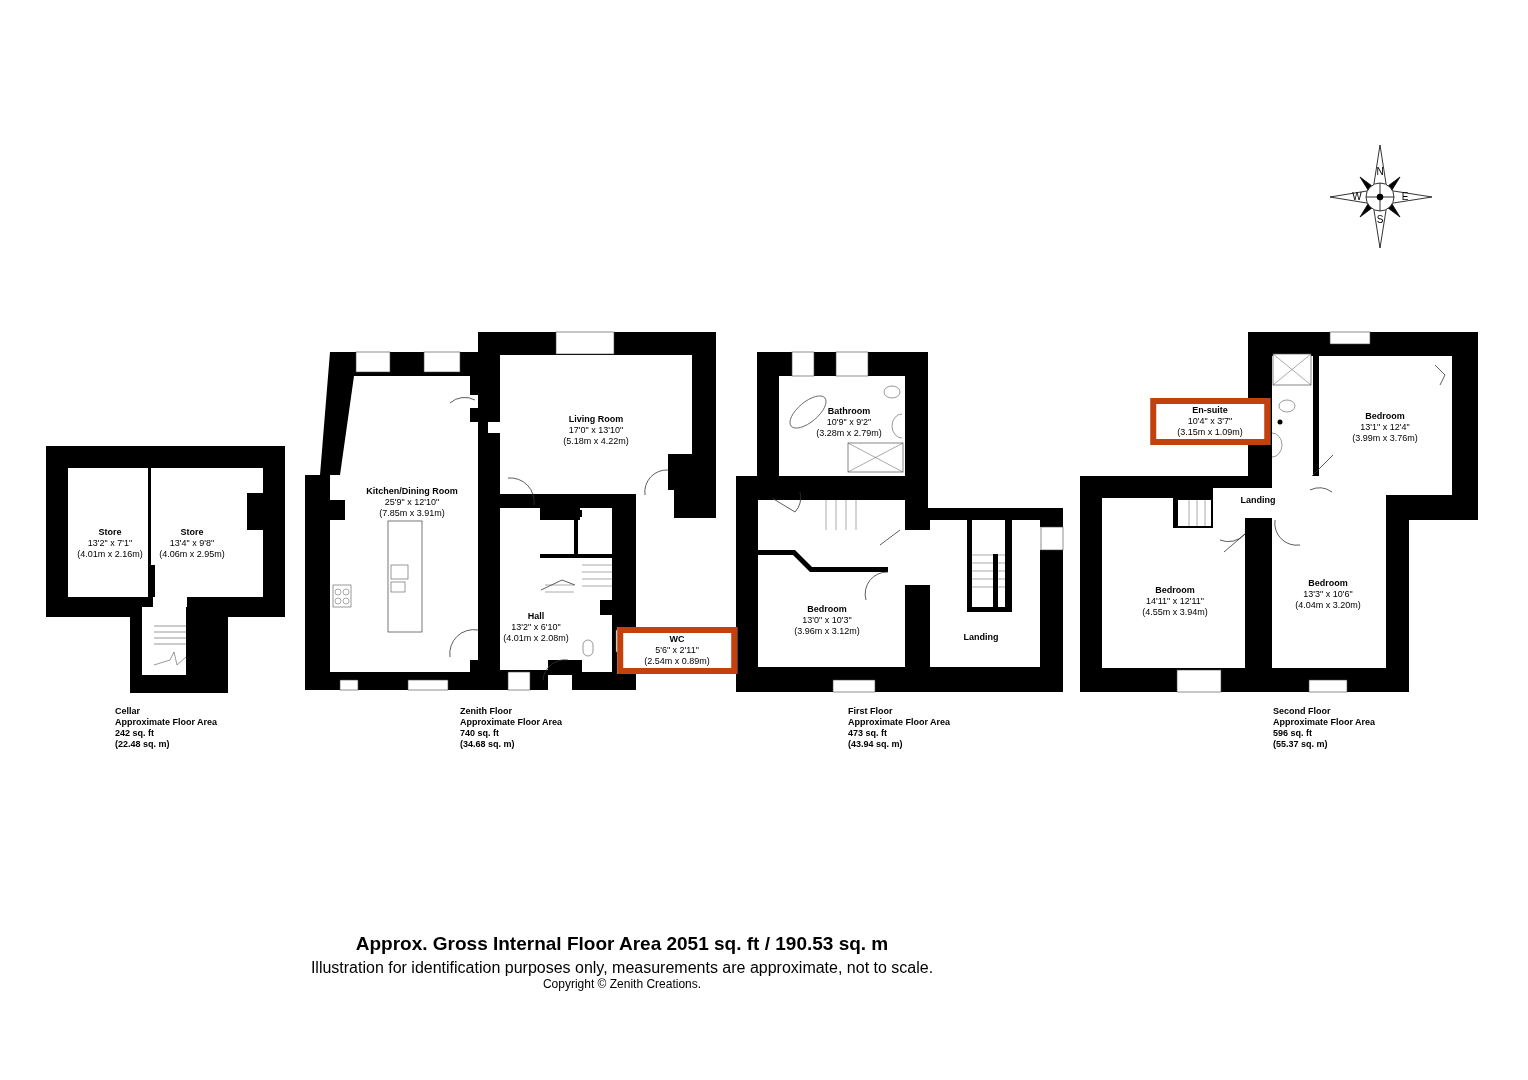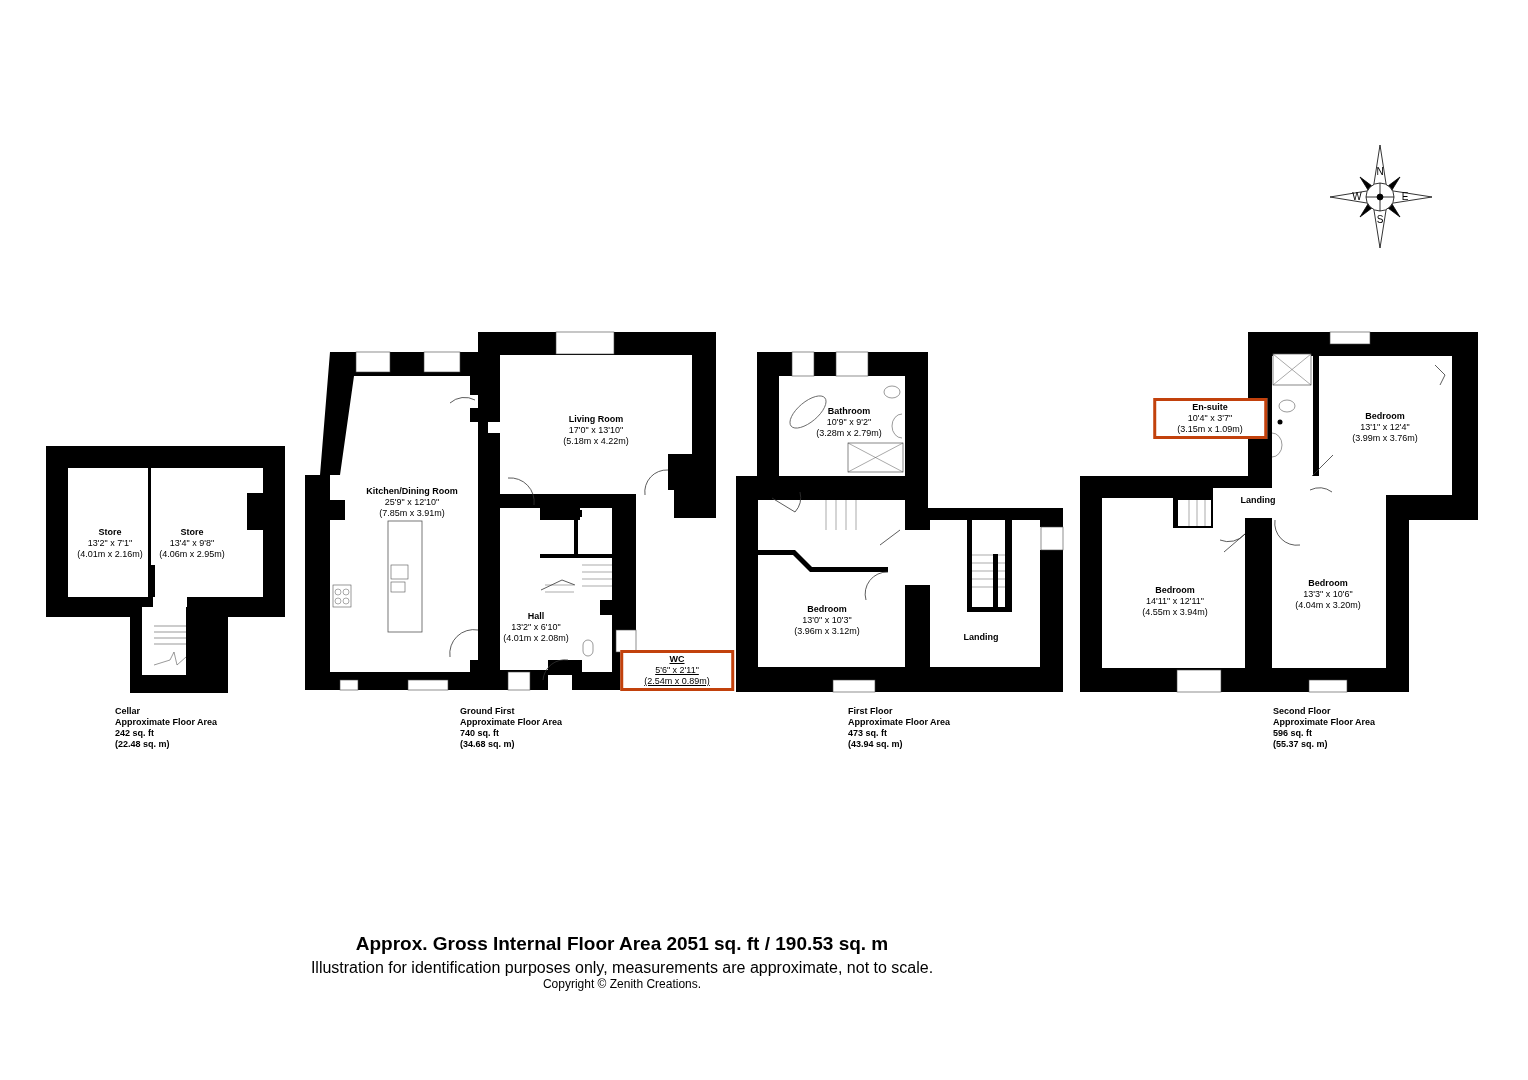--- a/index.html
+++ b/index.html
@@ -1,21 +1,21 @@
 <!DOCTYPE html>
 <html><head>
 <meta charset="utf-8">
 <style>
   html,body{margin:0;padding:0;background:#fff;}
   body{width:1528px;height:1080px;position:relative;overflow:hidden;font-family:"Liberation Sans",sans-serif;color:#000;}
   svg.plan{position:absolute;left:0;top:0;width:1528px;height:1080px;}
   .lbl{position:absolute;text-align:center;font-size:9px;line-height:11px;white-space:nowrap;transform:translateX(-50%);}
   .lbl .name{font-weight:bold;display:block;}
   .lbl span{display:block;}
-  .boxed{border:3px solid #c2410c;padding:1px 21px;background:#fff;}
+  .boxed{border:6px solid #c2410c;padding:1px 21px;background:#fff;}
   .caption{position:absolute;font-size:9px;line-height:11px;font-weight:bold;transform:translateX(-50%);white-space:nowrap;}
   .caption span{display:block;}
   .footer{position:absolute;left:0;width:1244px;text-align:center;}
   .f-title{top:933px;font-size:19px;font-weight:bold;}
   .f-note{top:959px;font-size:16px;}
   .f-copy{top:977px;font-size:12px;}
 </style>
 </head>
 <body>
 
@@ -210,27 +210,27 @@
 <div class="lbl" style="left:596px;top:414px;">
   <span class="name">Living Room</span>
   <span>17'0" x 13'10"</span>
   <span>(5.18m x 4.22m)</span>
 </div>
 <div class="lbl" style="left:536px;top:611px;">
   <span class="name">Hall</span>
   <span>13'2" x 6'10"</span>
   <span>(4.01m x 2.08m)</span>
 </div>
-<div class="lbl boxed" style="left:677px;top:650px;text-decoration:underline;">
+<div class="lbl boxed" style="left:677px;top:627px;">
   <span class="name">WC</span>
   <span>5'6" x 2'11"</span>
   <span>(2.54m x 0.89m)</span>
 </div>
 <div class="caption" style="left:511px;top:706px;">
-  <span>Ground First</span>
+  <span>Zenith Floor</span>
   <span>Approximate Floor Area</span>
   <span>740 sq. ft</span>
   <span>(34.68 sq. m)</span>
 </div>
 
 <div class="lbl" style="left:849px;top:406px;">
   <span class="name">Bathroom</span>
   <span>10'9" x 9'2"</span>
   <span>(3.28m x 2.79m)</span>
 </div>

